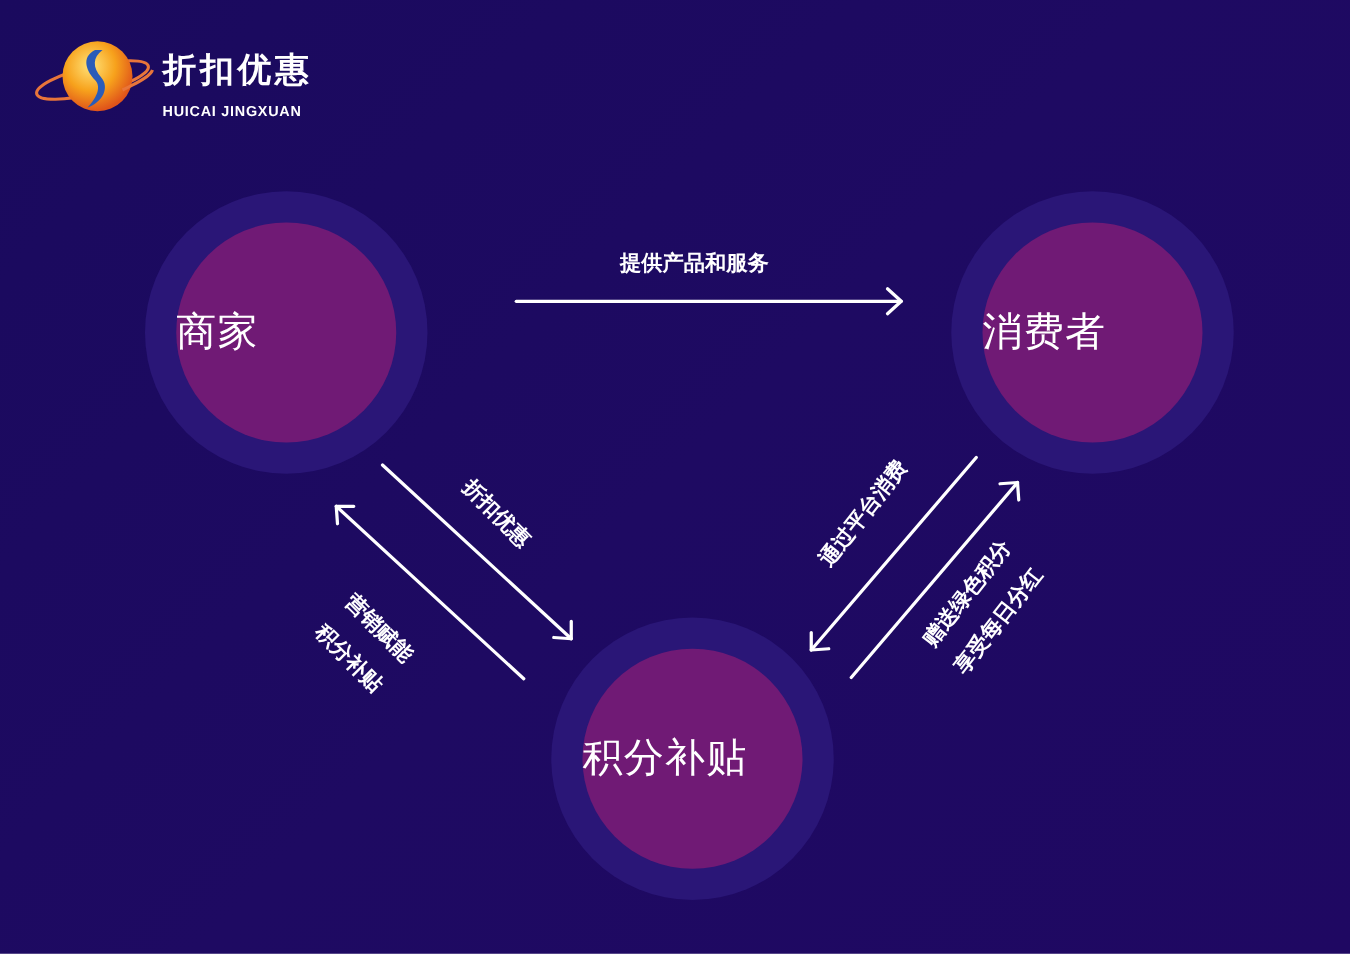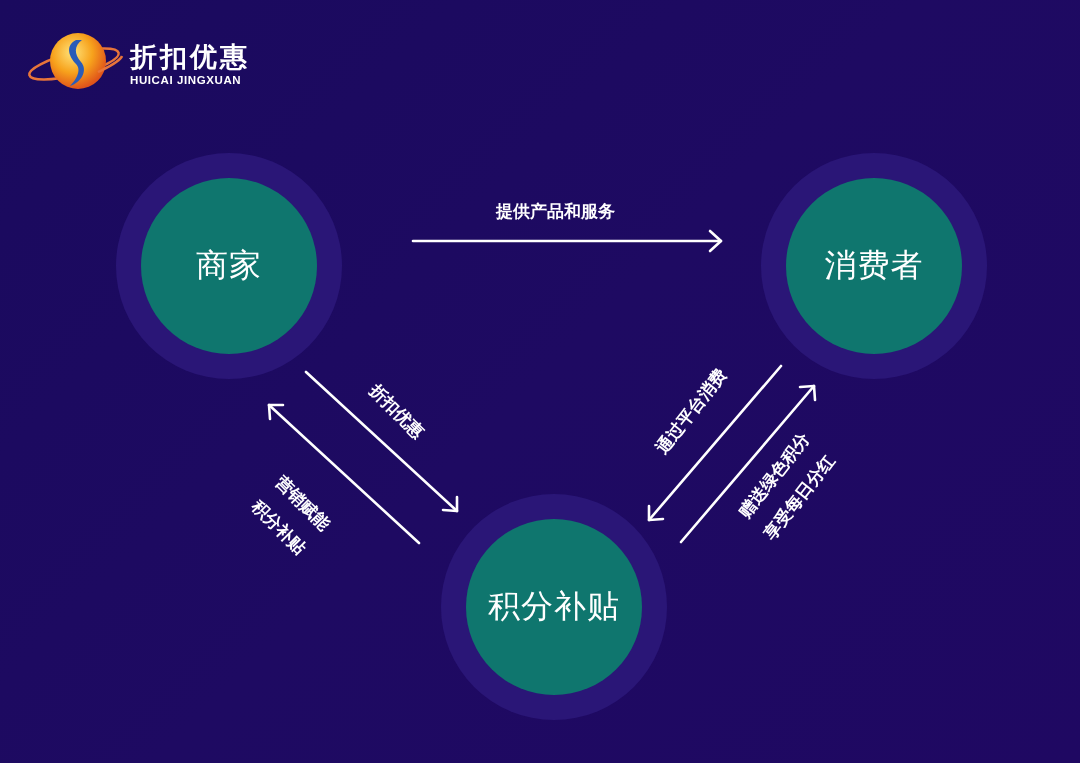--- a/index.html
+++ b/index.html
@@ -5,23 +5,23 @@
   html, body { margin:0; padding:0; }
   body {
     width:1080px; height:763px; overflow:hidden; position:relative;
     background: linear-gradient(135deg, #1a0a5e 0%, #1e0a62 50%, #1f0862 100%);
     font-family: "DejaVu Sans", "Liberation Sans", sans-serif;
     color:#ffffff;
   }
   .logo { position:absolute; left:26px; top:28px; width:260px; height:70px; }
   .logo-globe { position:absolute; left:0; top:0; width:100px; height:68px; }
   .logo-title { position:absolute; left:104px; top:14px; font-size:27px; font-weight:bold; letter-spacing:3px; color:#fff; line-height:30px; }
-  .logo-sub { position:absolute; left:104px; top:46px; font-size:11.5px; font-weight:bold; letter-spacing:0.6px; color:#fff; font-family:"Liberation Sans", sans-serif; }
+  .logo-sub { position:absolute; left:104px; top:56px; font-size:11.5px; font-weight:bold; letter-spacing:0.6px; color:#fff; font-family:"Liberation Sans", sans-serif; }
   .node-outer { position:absolute; border-radius:50%; background:#2a1677; }
-  .node-inner { position:absolute; border-radius:50%; background:#0f766e; display:flex; align-items:center; justify-content:center; }
+  .node-inner { position:absolute; border-radius:50%; background:#701a75; display:flex; align-items:center; justify-content:flex-start; }
   .node-label { font-size:32px; color:#fff; letter-spacing:1px; }
   svg.arrows { position:absolute; left:0; top:0; }
   .lbl { position:absolute; font-size:17px; font-weight:bold; color:#fff; white-space:nowrap; line-height:26px; transform-origin:center center; }
 </style>
 </head>
 <body>
 
 <div class="logo">
   <svg class="logo-globe" viewBox="0 0 100 68" width="100" height="68">
     <defs>

